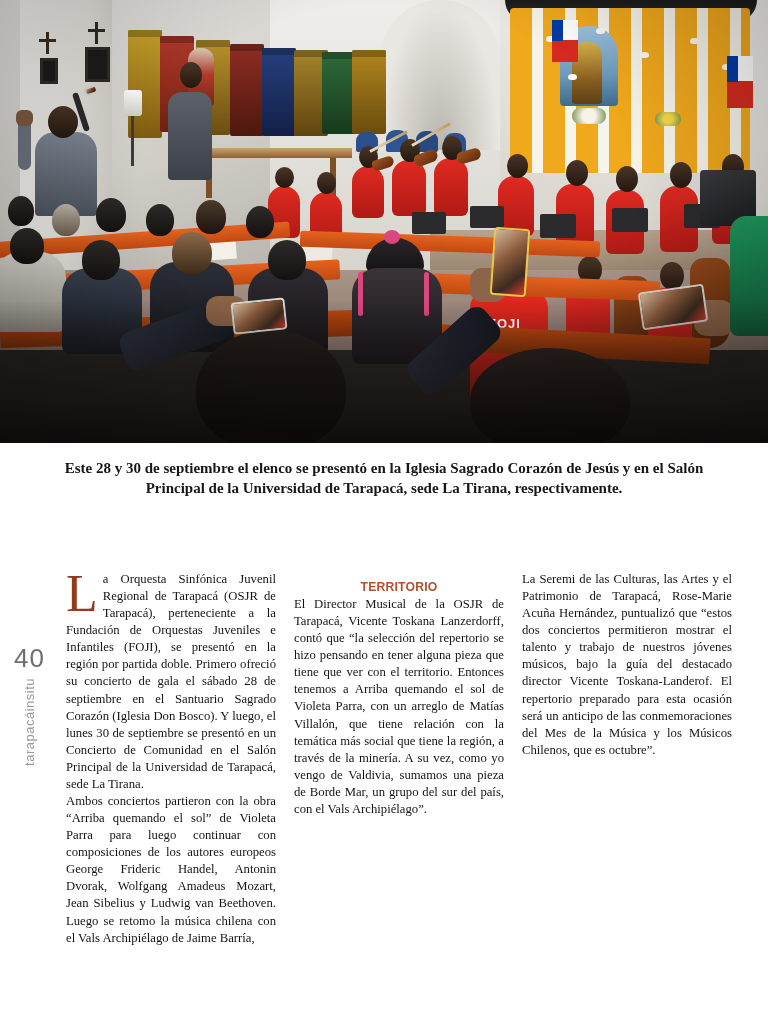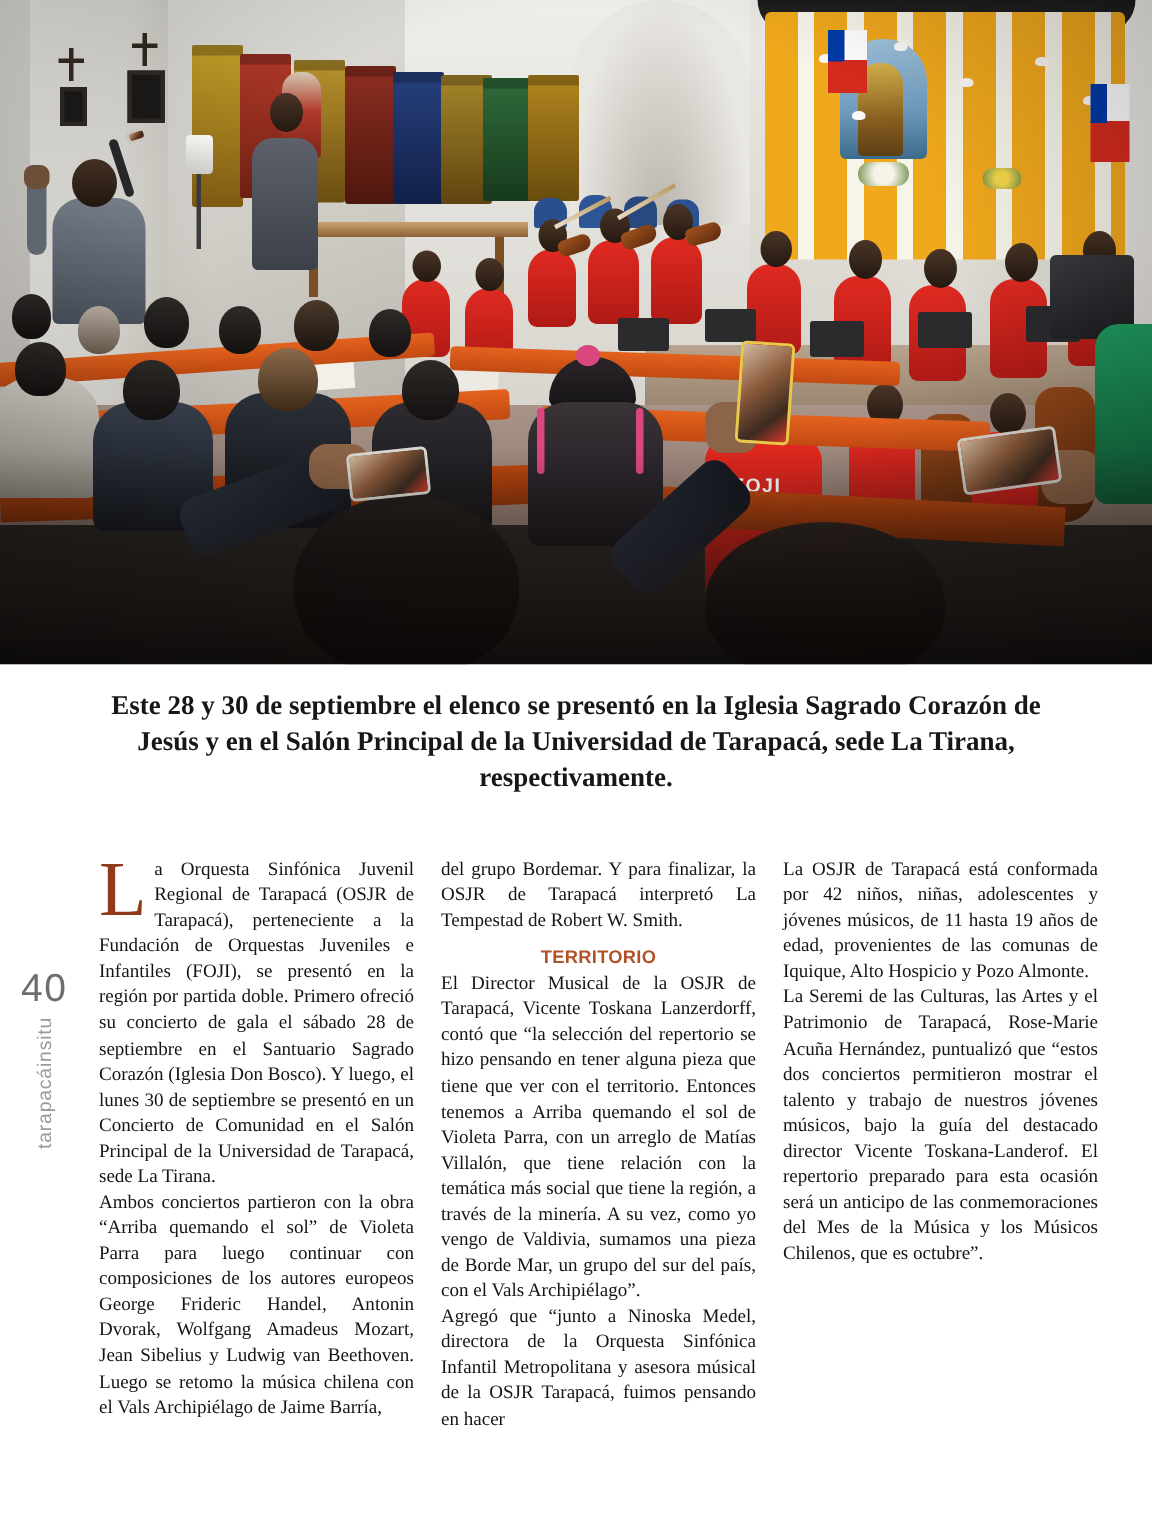--- a/index.html
+++ b/index.html
@@ -96,21 +96,21 @@
   .content { position:absolute; left:0; top:443px; width:768px; height:581px; background:#fff; }
 
   .headline {
     margin: 12px auto 0; width: 640px; text-align:center;
     font-family:"Liberation Sans", sans-serif;
     font-size: 26.5px; line-height: 1.16; color:#97381c; font-weight:400;
   }
   .deck {
     margin: 15px auto 12px; width: 660px; text-align:center;
     font-family:"Liberation Serif", serif;
-    font-size: 18px; line-height: 1.34; color:#171717; font-weight:bold;
+    font-size: 15px; line-height: 1.34; color:#171717; font-weight:bold;
   }
 
   .columns {
     position:absolute; left:66px; top:128px; width: 668px;
     display:flex; gap: 18px;
   }
   .col { width: 210px; }
   .col p {
     font-family:"Liberation Serif", serif;
     font-size: 12.7px; line-height: 1.345; color:#141414;
@@ -344,28 +344,25 @@
     <p class="deck">Este 28 y 30 de septiembre el elenco se presentó en la Iglesia Sagrado Corazón de Jesús y en el Salón Principal de la Universidad de Tarapacá, sede La Tirana, respectivamente.</p>
 
     <div class="columns">
 
       <div class="col">
         <p class="dropcap-para">La Orquesta Sinfónica Juvenil Regional de Tarapacá (OSJR de Tarapacá), perteneciente a la Fundación de Orquestas Juveniles e Infantiles (FOJI), se presentó en la región por partida doble. Primero ofreció su concierto de gala el sábado 28 de septiembre en el Santuario Sagrado Corazón (Iglesia Don Bosco). Y luego, el lunes 30 de septiembre se presentó en un Concierto de Comunidad en el Salón Principal de la Universidad de Tarapacá, sede La Tirana.</p>
         <p>Ambos conciertos partieron con la obra “Arriba quemando el sol” de Violeta Parra para luego continuar con composiciones de los autores europeos George Frideric Handel, Antonin Dvorak, Wolfgang Amadeus Mozart, Jean Sibelius y Ludwig van Beethoven. Luego se retomo la música chilena con el Vals Archipiélago de Jaime Barría,</p>
       </div>
 
       <div class="col">
-        <p>del grupo Bordemar. Y para finalizar, la OSJR de Tarapacá interpretó La Tempestad de Robert W. Smith.</p>
         <h2 class="subhead">TERRITORIO</h2>
         <p>El Director Musical de la OSJR de Tarapacá, Vicente Toskana Lanzerdorff, contó que “la selección del repertorio se hizo pensando en tener alguna pieza que tiene que ver con el territorio. Entonces tenemos a Arriba quemando el sol de Violeta Parra, con un arreglo de Matías Villalón, que tiene relación con la temática más social que tiene la región, a través de la minería. A su vez, como yo vengo de Valdivia, sumamos una pieza de Borde Mar, un grupo del sur del país, con el Vals Archipiélago”.</p>
-        <p>Agregó que “junto a Ninoska Medel, directora de la Orquesta Sinfónica Infantil Metropolitana y asesora músical de la OSJR Tarapacá, fuimos pensando en hacer</p>
       </div>
 
       <div class="col">
-        <p>La OSJR de Tarapacá está conformada por 42 niños, niñas, adolescentes y jóvenes músicos, de 11 hasta 19 años de edad, provenientes de las comunas de Iquique, Alto Hospicio y Pozo Almonte.</p>
         <p>La Seremi de las Culturas, las Artes y el Patrimonio de Tarapacá, Rose-Marie Acuña Hernández, puntualizó que “estos dos conciertos permitieron mostrar el talento y trabajo de nuestros jóvenes músicos, bajo la guía del destacado director Vicente Toskana-Landerof. El repertorio preparado para esta ocasión será un anticipo de las conmemoraciones del Mes de la Música y los Músicos Chilenos, que es octubre”.</p>
       </div>
 
     </div>
   </div>
 
   <div class="folio">40</div>
   <div class="sidetext">tarapacáinsitu</div>
 
 </div>

